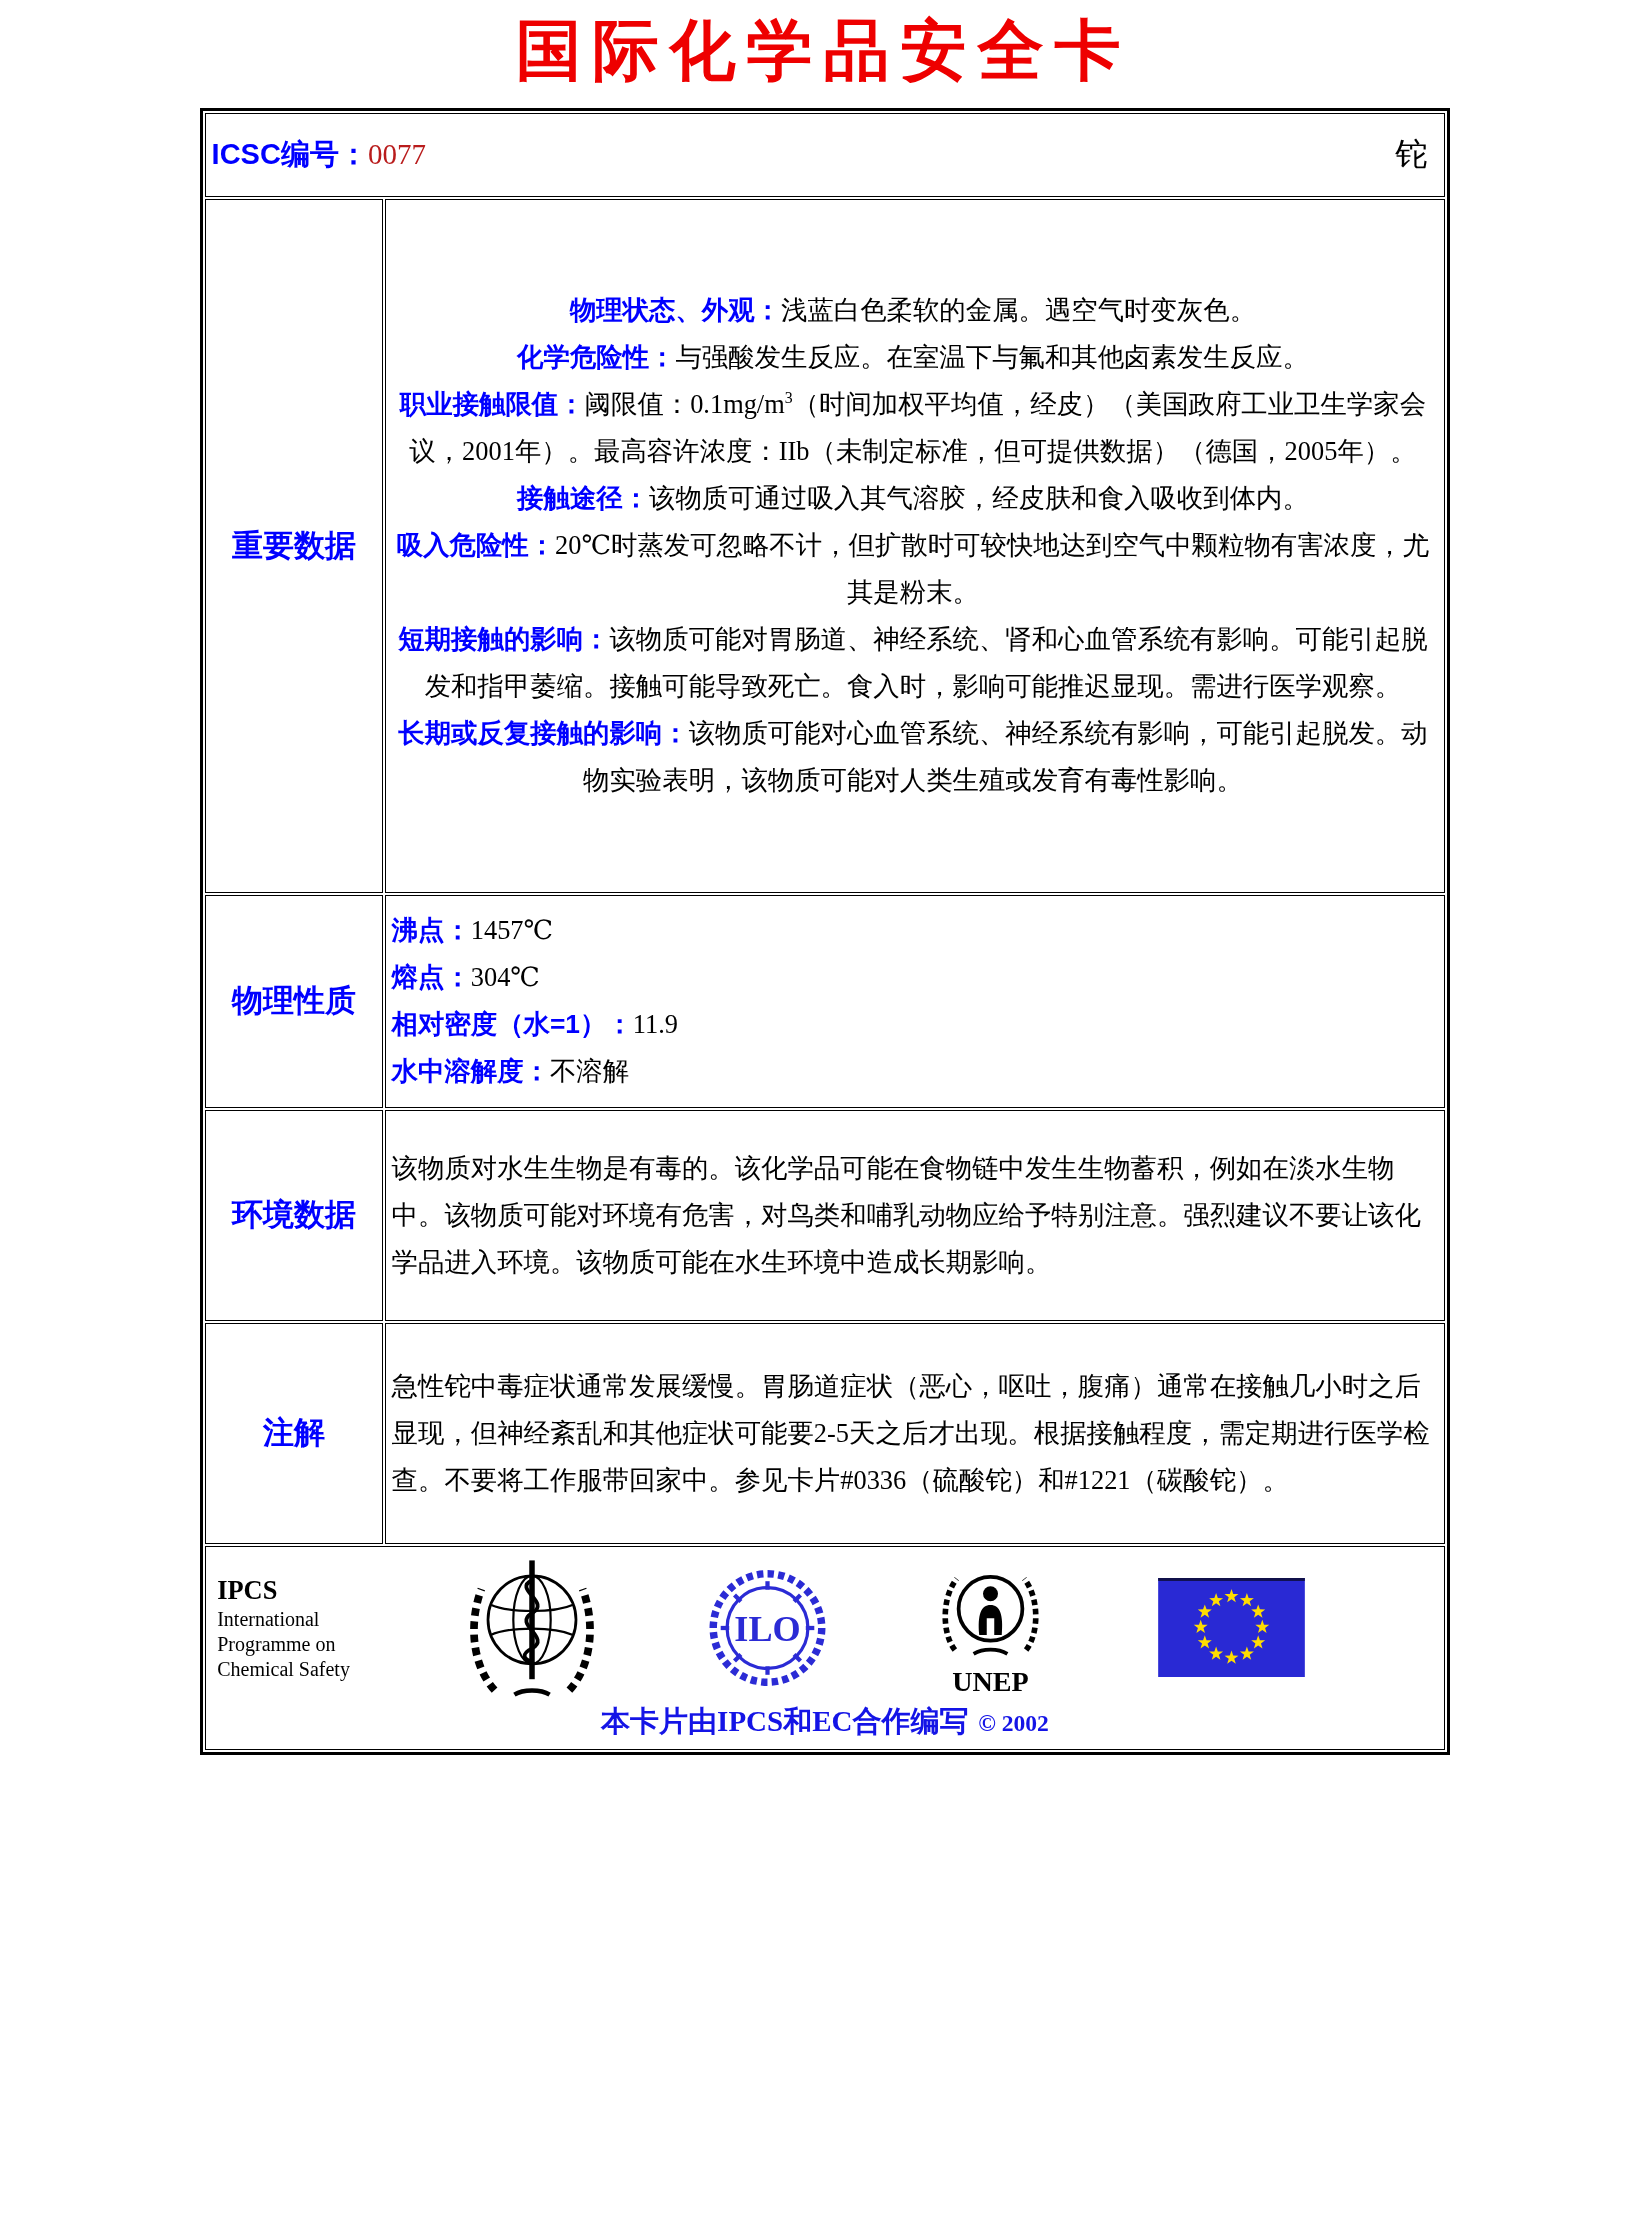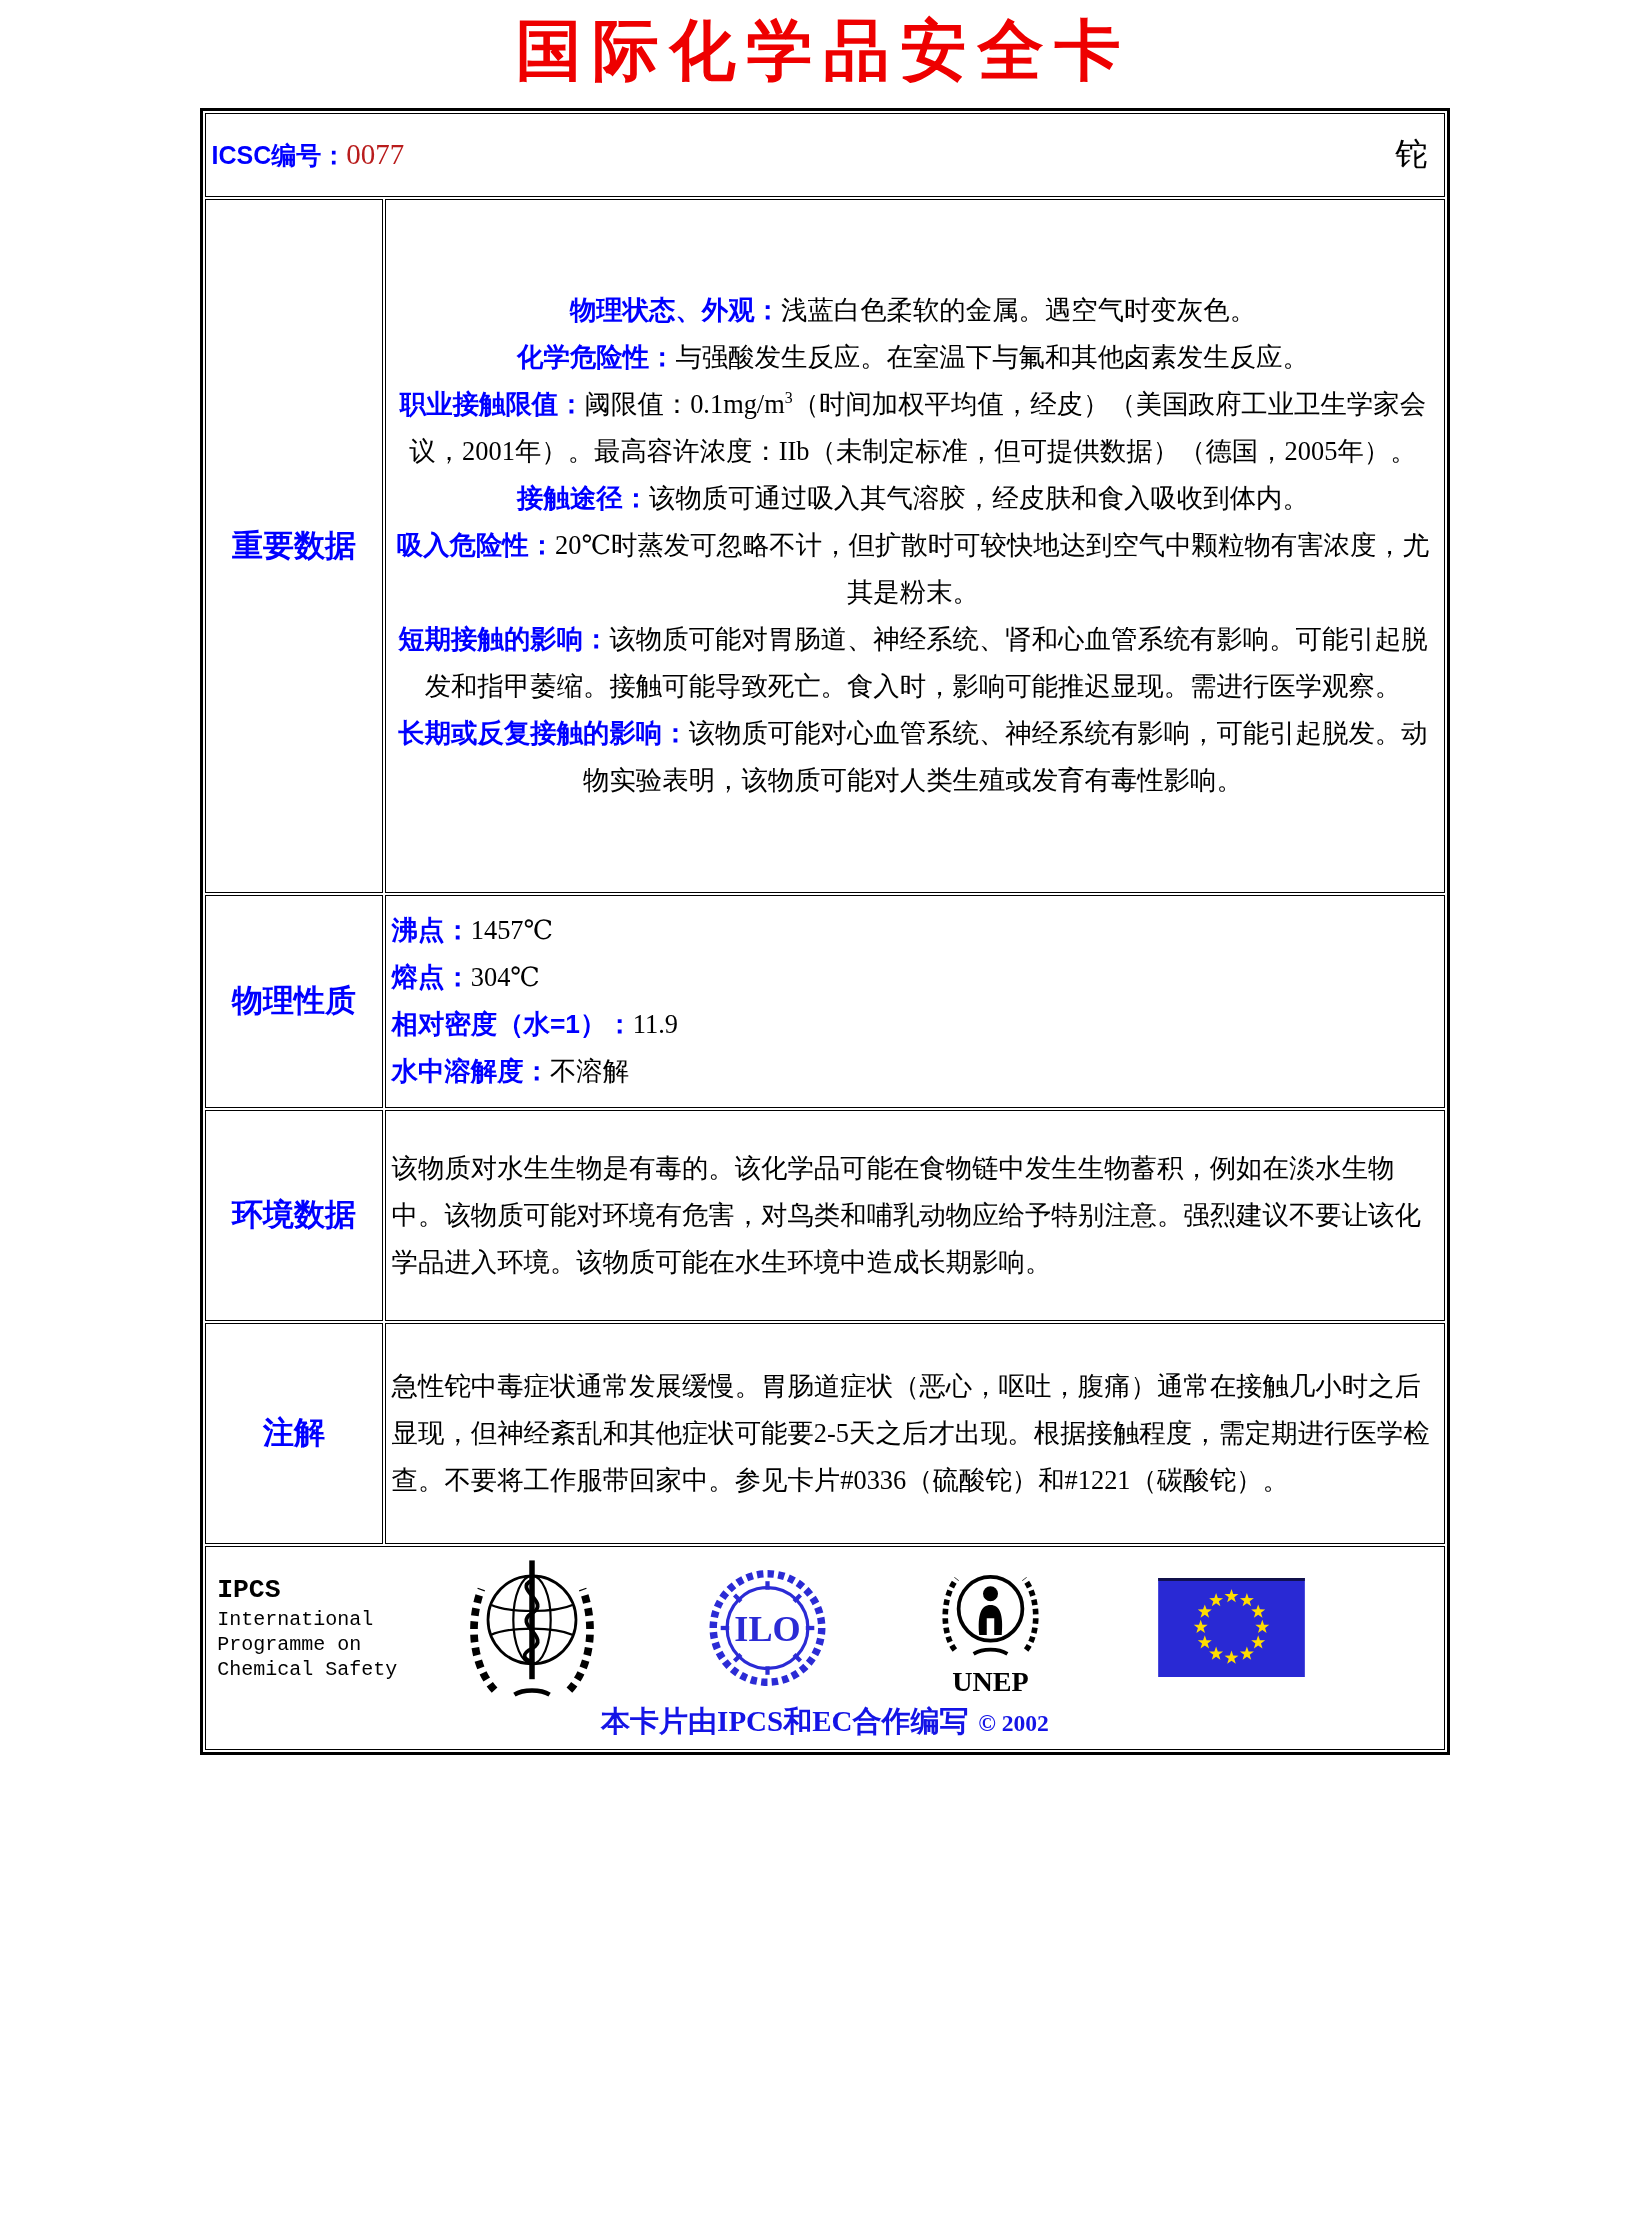--- a/index.html
+++ b/index.html
@@ -37,29 +37,29 @@
   .h-important{height:678px;text-align:center;}
   .h-physical{height:197px;}
   .h-env{height:195px;}
   .h-notes{height:205px;}
   .h-add{height:54px;}
   .h-logos{height:167px;}
   .h-legal{height:61px;}
   
   .icsc-cell{padding:0 16.7px 0 5.6px;}
   .icsc-line{display:flex;justify-content:space-between;align-items:center;}
-  .icsc-label{font-size:25px;}
+  .icsc-label{font-size:29px;}
   .icsc-num{font-size:29px;color:#b91c1c;}
   .chem{font-size:32px;color:#000;}
   
   .logos-cell{padding:9.7px 7px 7px 7px;}
   .logos-flex{display:flex;align-items:center;}
   .ipcs-block{
     width:188px;margin-left:4.2px;
-    font-family:Liberation Mono, monospace;color:#000;
+    font-family:Liberation Serif, serif;color:#000;
   }
   .ipcs-acronym{font-size:26.4px;font-weight:bold;line-height:1.25;}
   .ipcs-line{font-size:20px;line-height:1.25;}
   .logo{display:block;}
   .logo-who{margin-left:61px;}
   .logo-ilo{margin-left:111px;}
   .logo-unep{margin-left:108px;}
   .logo-eu{margin-left:111px;}
   .caption{
     text-align:center;margin-top:2.8px;color:#1414e6;

